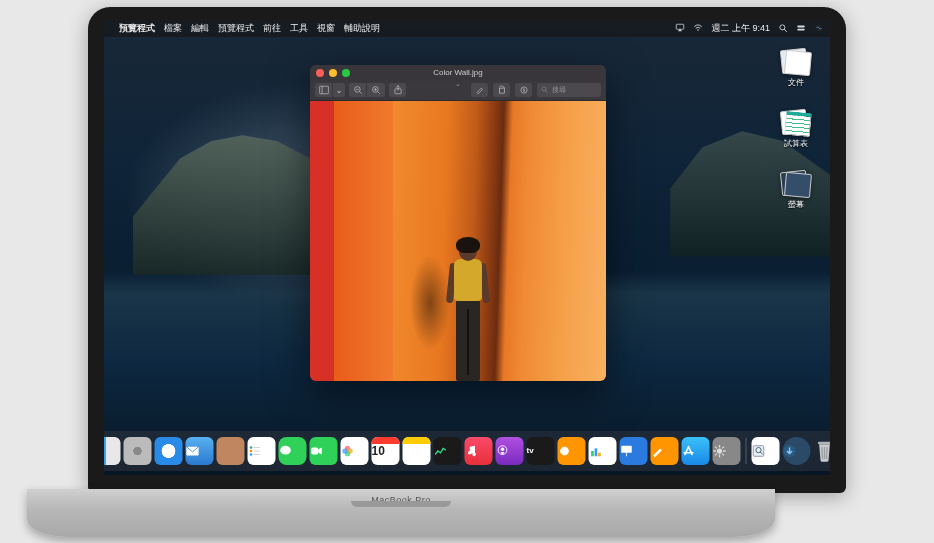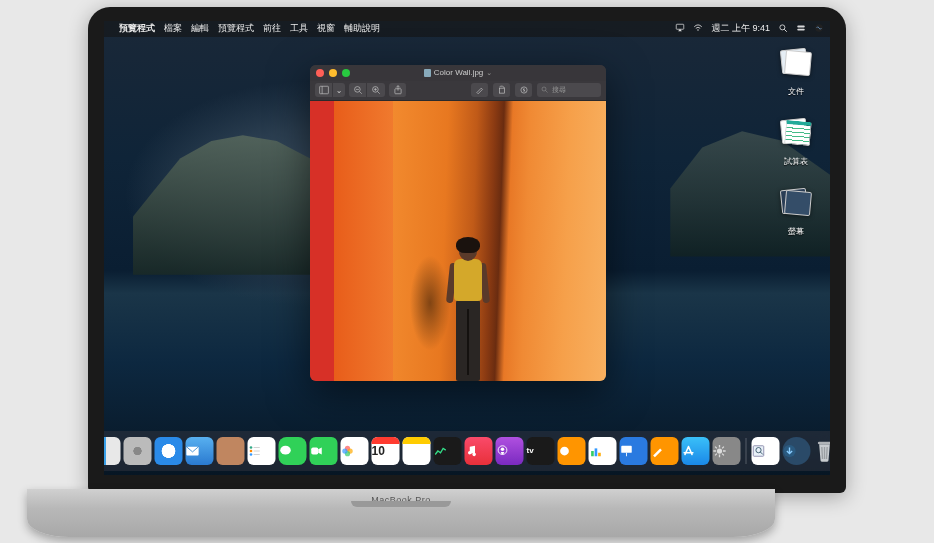--- a/index.html
+++ b/index.html
@@ -76,21 +76,21 @@
 .apple { font-size: 10px; }
 .status-icon { width: 10px; height: 10px; opacity: 0.9; }
 
 
 .stacks {
   position: absolute; top: 26px; right: 10px;
   display: flex; flex-direction: column; gap: 20px;
   align-items: center;
 }
 .stack {
-  display: flex; flex-direction: column; align-items: center; gap: 9px;
+  display: flex; flex-direction: column; align-items: center; gap: 0;
   width: 48px;
 }
 .stack-icon {
   width: 34px; height: 30px; position: relative;
   filter: drop-shadow(0 1px 2px rgba(0,0,0,0.5));
 }
 .stack-icon .sheet {
   position: absolute; width: 26px; height: 24px; border-radius: 2px;
   background: #fff; border: 1px solid #ccc;
 }
@@ -121,21 +121,21 @@
   font-size: 8px; color: #ccc;
 }
 .traffic {
   position: absolute; left: 6px; top: 50%; transform: translateY(-50%);
   display: flex; gap: 5px;
 }
 .traffic span { width: 8px; height: 8px; border-radius: 50%; }
 .tr-close { background: #ff5f57; }
 .tr-min { background: #febc2e; }
 .tr-max { background: #28c840; }
-.title-doc { display: flex; gap: 3px; align-items: center; }
+.title-doc { display: flex; gap: 3px; align-items: center; flex-direction: column; }
 .doc-icon { width: 7px; height: 8px; background: #8ab; border-radius: 1px; }
 .chev { font-size: 7px; color: #999; }
 
 .toolbar {
   height: 20px; background: #3a383c;
   border-bottom: 1px solid #2a2a2c;
   display: flex; align-items: center; gap: 4px;
   padding: 0 5px;
 }
 .tb-group { display: flex; gap: 0; background: #4b494d; border-radius: 3px; overflow: hidden; }

